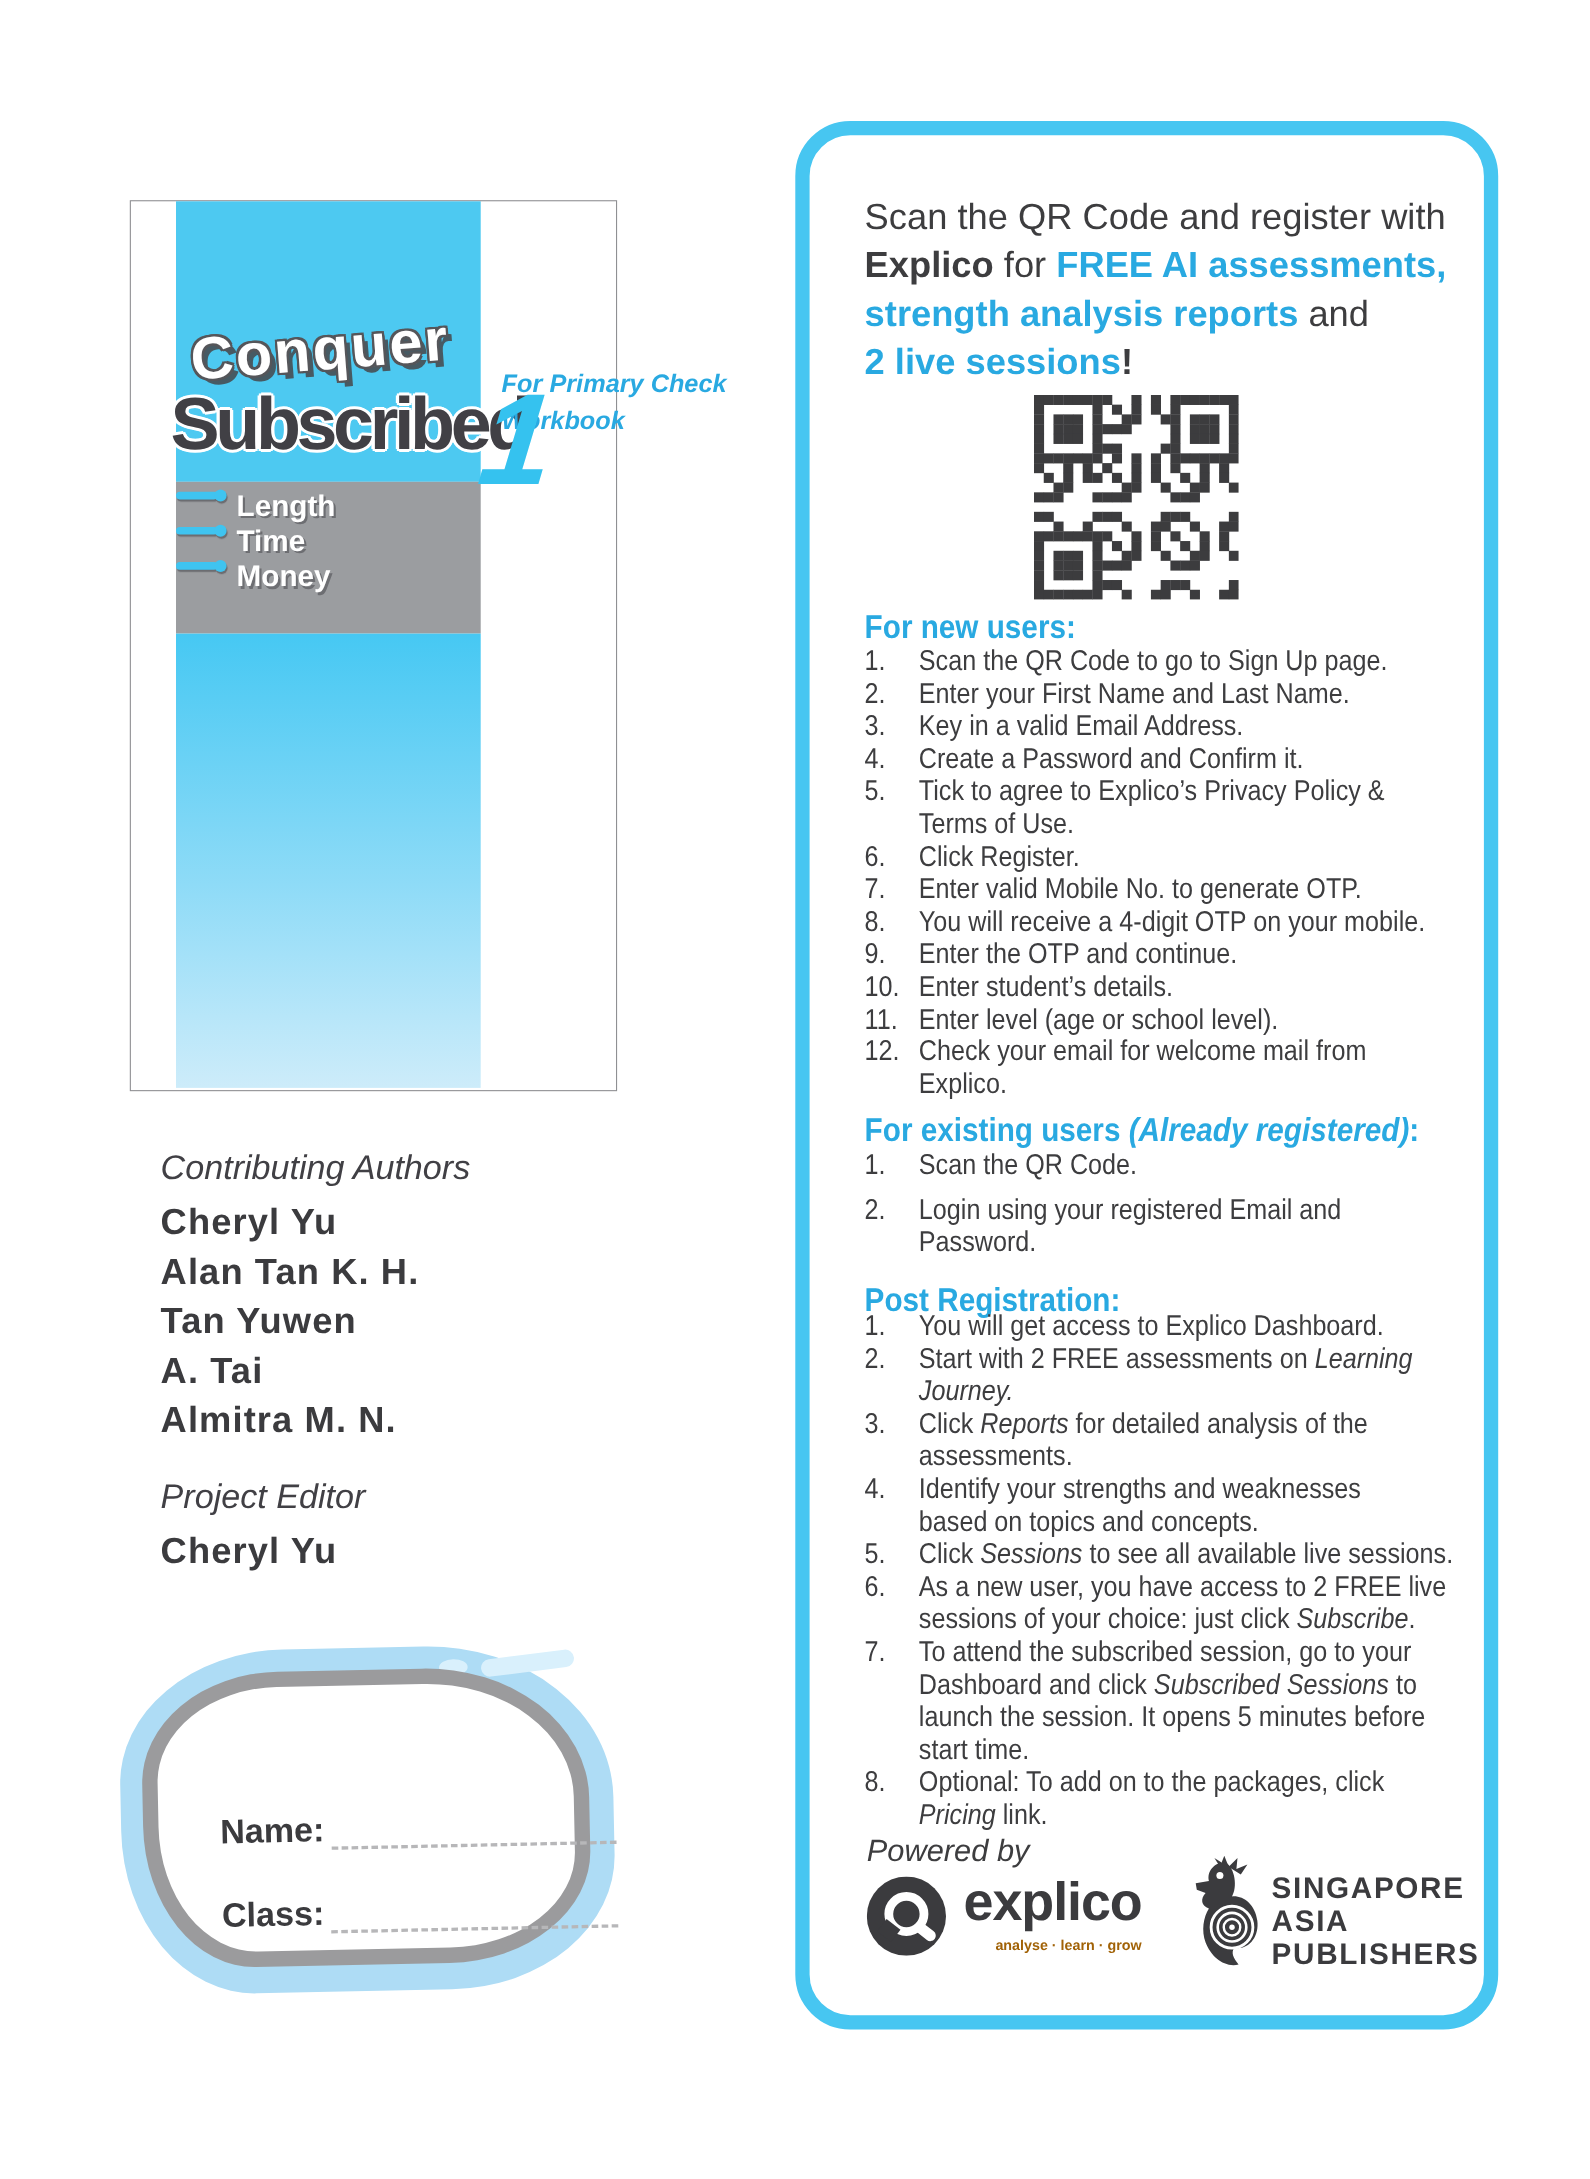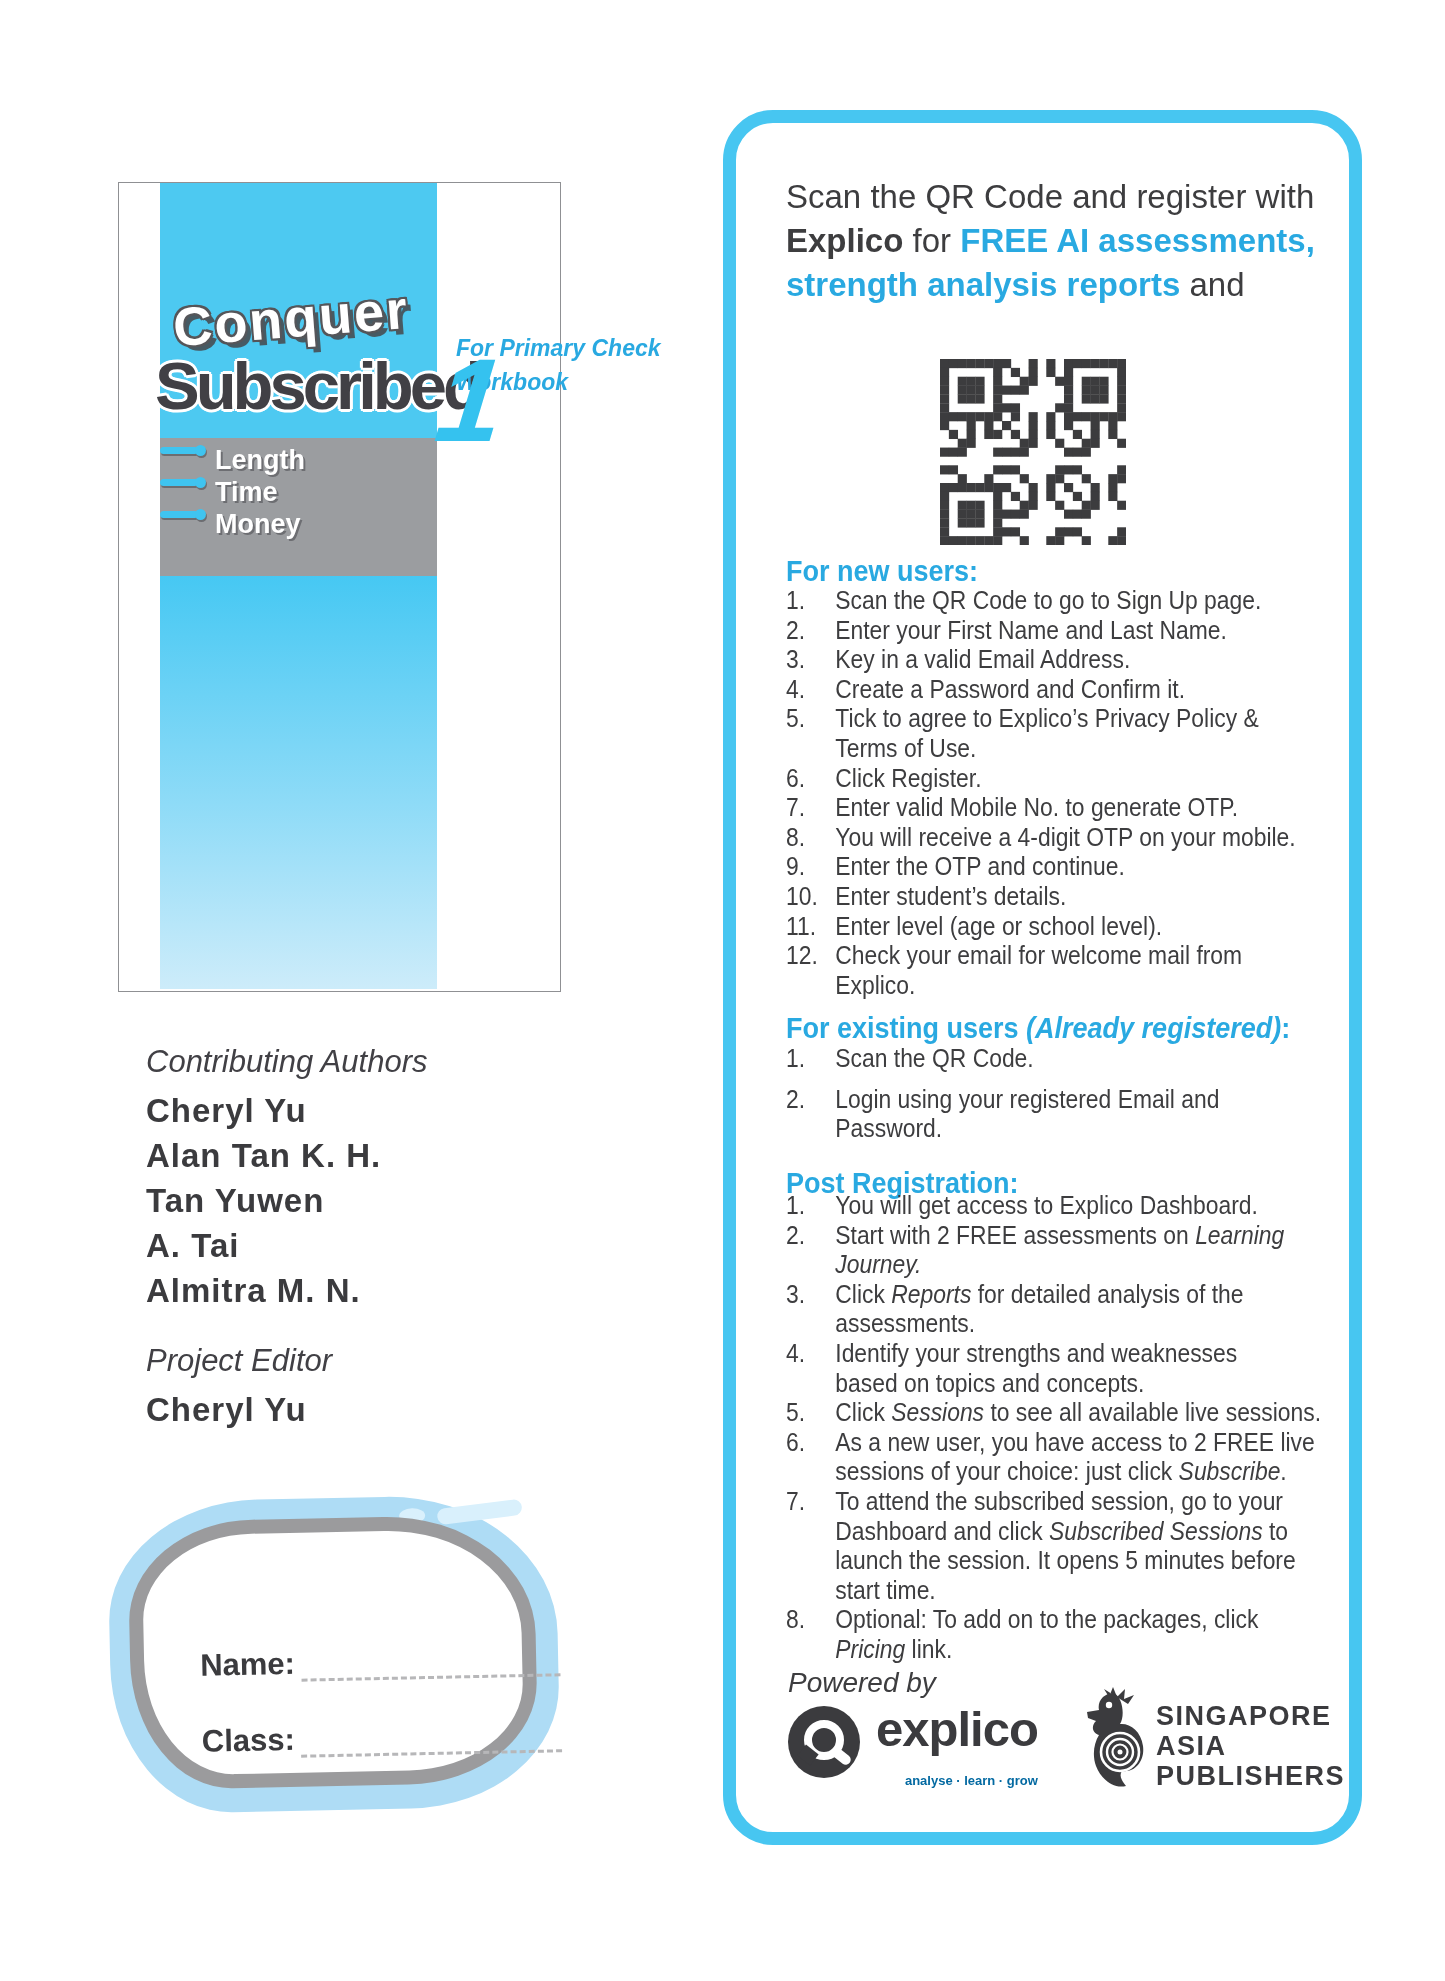--- a/index.html
+++ b/index.html
@@ -79,21 +79,21 @@
   .l-exist .li-row{margin-bottom:11px;}
   .li-row{display:flex;}
   .li-num{width:56px;flex:none;}
   .li-body{flex:1;}
   .tline{white-space:nowrap;}
   .em{font-style:italic;}
   .powered{position:absolute;left:52px;top:1544px;font-size:28px;font-style:italic;color:#3d3d3f;}
   .explico-mark{position:absolute;left:52px;top:1583px;width:72px;height:72px;}
   .explico-text{position:absolute;left:140px;top:1580px;text-align:right;}
   .explico-name{font-size:49px;font-weight:bold;letter-spacing:-1px;color:#3b3b3e;line-height:52px;}
-  .explico-tag{font-size:13px;font-weight:bold;color:#0369a1;margin-top:18px;}
+  .explico-tag{font-size:13px;font-weight:bold;color:#a16207;margin-top:6px;}
   .sap-mark{position:absolute;left:346px;top:1562px;width:64px;height:110px;}
   .sap-text{position:absolute;left:420px;top:1578px;font-size:27px;font-weight:bold;
             letter-spacing:1.5px;line-height:30px;color:#3b3b3e;white-space:nowrap;}
 </style>
 </head>
 <body>
 
 <div class="cover">
   <div class="cover-cyan"></div>
   <div class="cover-gray"></div>
@@ -156,20 +156,21 @@
       </div>
     </div>
   </div>
 </div>
 
 <div class="panel">
   <div class="intro">
       <div class="tline"><span class="d">Scan the QR Code and register with</span></div>
       <div class="tline"><span class="b">Explico</span><span class="d"> for </span><span class="c">FREE AI assessments,</span></div>
       <div class="tline"><span class="c">strength analysis reports</span><span class="d"> and</span></div>
+      <div class="tline"><span class="c">2 live sessions</span><span class="b">!</span></div>
     </div>
 
   <svg class="qr" id="qr" viewBox="0 0 186 186">
       <rect x="0.00" y="0.00" width="9.16" height="9.16" fill="#3c3c3e"></rect>
       <rect x="8.86" y="0.00" width="9.16" height="9.16" fill="#3c3c3e"></rect>
       <rect x="17.71" y="0.00" width="9.16" height="9.16" fill="#3c3c3e"></rect>
       <rect x="26.57" y="0.00" width="9.16" height="9.16" fill="#3c3c3e"></rect>
       <rect x="35.43" y="0.00" width="9.16" height="9.16" fill="#3c3c3e"></rect>
       <rect x="44.29" y="0.00" width="9.16" height="9.16" fill="#3c3c3e"></rect>
       <rect x="53.14" y="0.00" width="9.16" height="9.16" fill="#3c3c3e"></rect>

